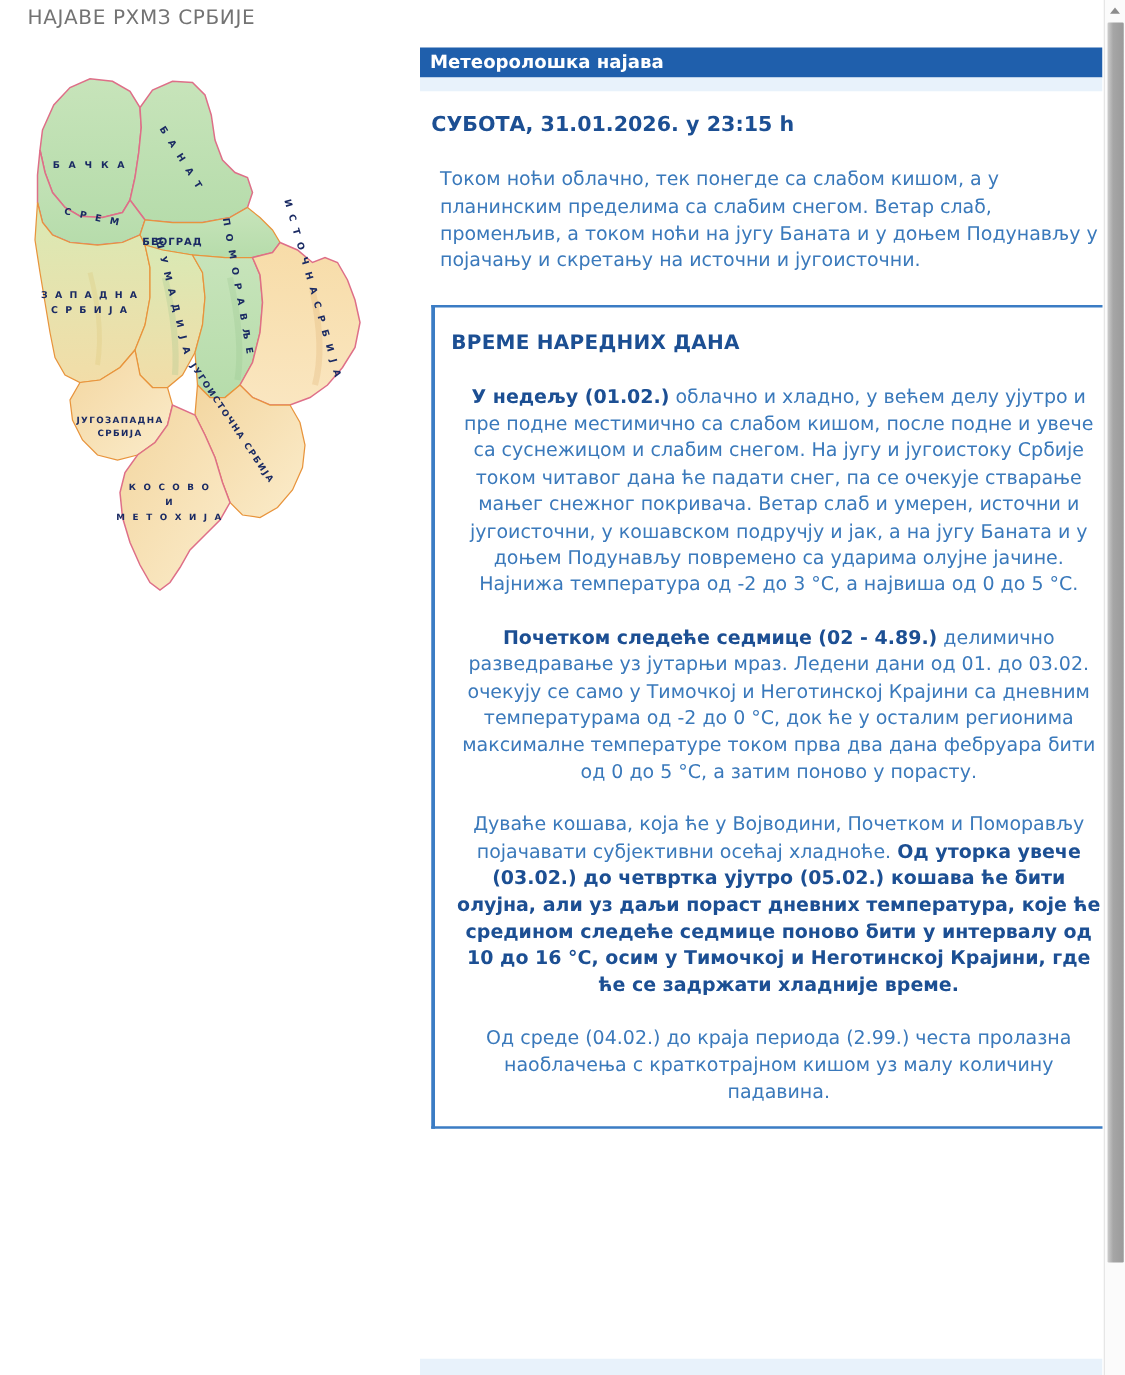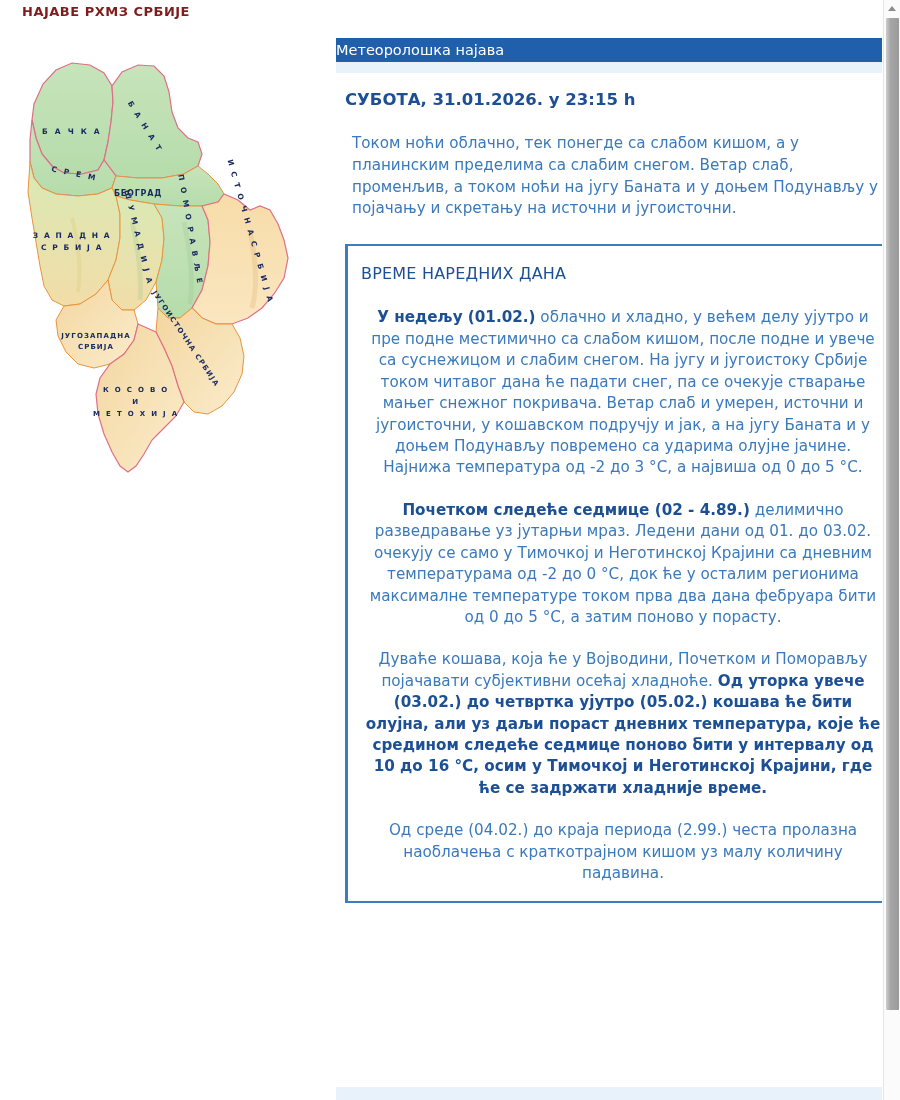--- a/index.html
+++ b/index.html
@@ -22,24 +22,24 @@
     left: 0;
     top: 0;
     width: 330px;
     height: 1100px;
   }
 
   #page-heading {
     position: absolute;
     left: 22px;
     top: 4px;
-    font-size: 13px;
-    font-weight: bold;
+    font-size: 16px;
+    font-weight: normal;
     letter-spacing: 0.5px;
-    color: #7f1d1d;
+    color: #737373;
     white-space: nowrap;
   }
 
   #map-wrap {
     position: absolute;
     left: 12px;
     top: 42px;
     width: 300px;
     height: 460px;
   }
@@ -64,23 +64,23 @@
 
   #panel-titlebar {
     position: absolute;
     left: 0;
     top: 38px;
     width: 546px;
     height: 24px;
     background: #1f5fac;
     color: #ffffff;
     font-size: 14.5px;
-    font-weight: normal;
+    font-weight: bold;
     line-height: 24px;
-    padding-left: 0;
+    padding-left: 8px;
     box-sizing: border-box;
     white-space: nowrap;
     overflow: hidden;
   }
 
   #panel-subbar {
     position: absolute;
     left: 0;
     top: 62px;
     width: 546px;
@@ -123,21 +123,21 @@
     border-left: 3px solid #3b7cc4;
     border-top: 2px solid #3b7cc4;
     border-bottom: 2px solid #3b7cc4;
     border-right: 0;
     padding: 17px 12px 16px 13px;
   }
 
   #forecast-box-title {
     color: #1c4f93;
     font-size: 16px;
-    font-weight: normal;
+    font-weight: bold;
     margin: 0 0 22px 0;
     letter-spacing: 0.2px;
   }
 
   .fc-para {
     margin: 0 0 21px 0;
     color: #3a79bb;
     font-size: 15.2px;
     line-height: 1.41;
     text-align: center;

